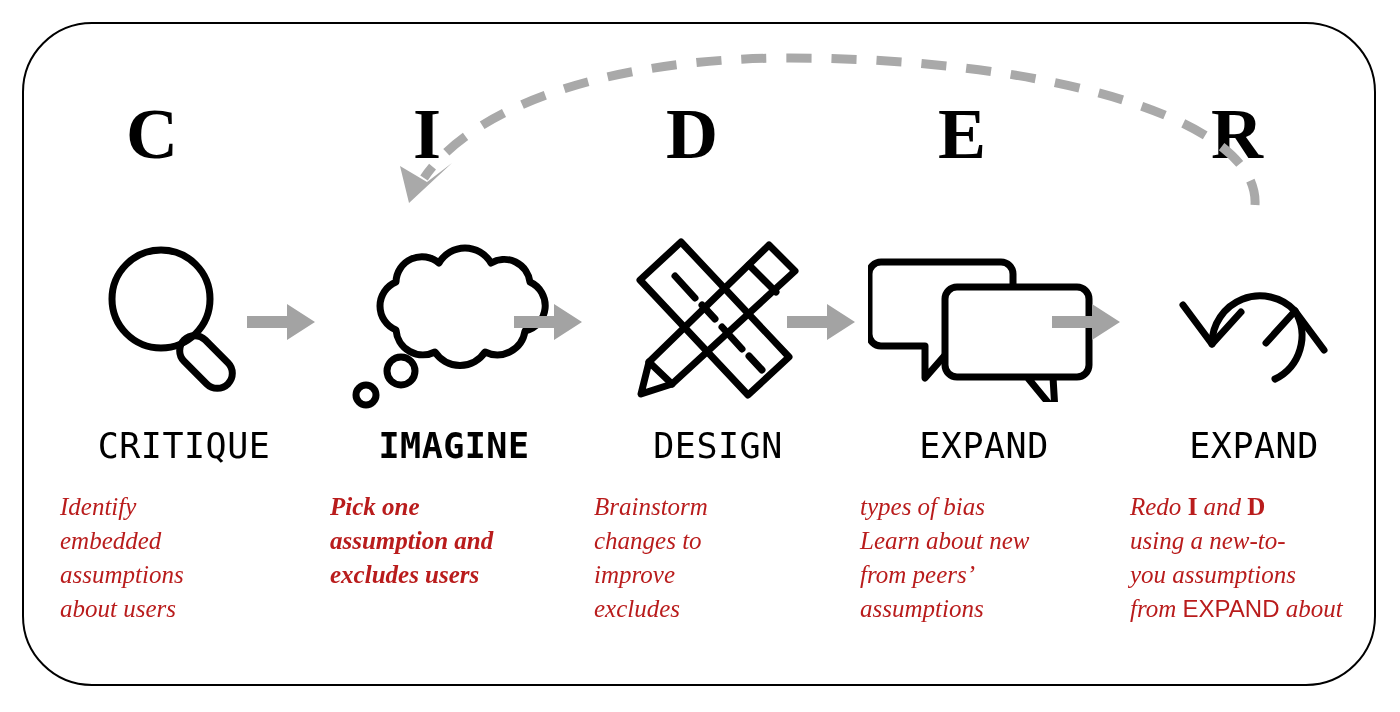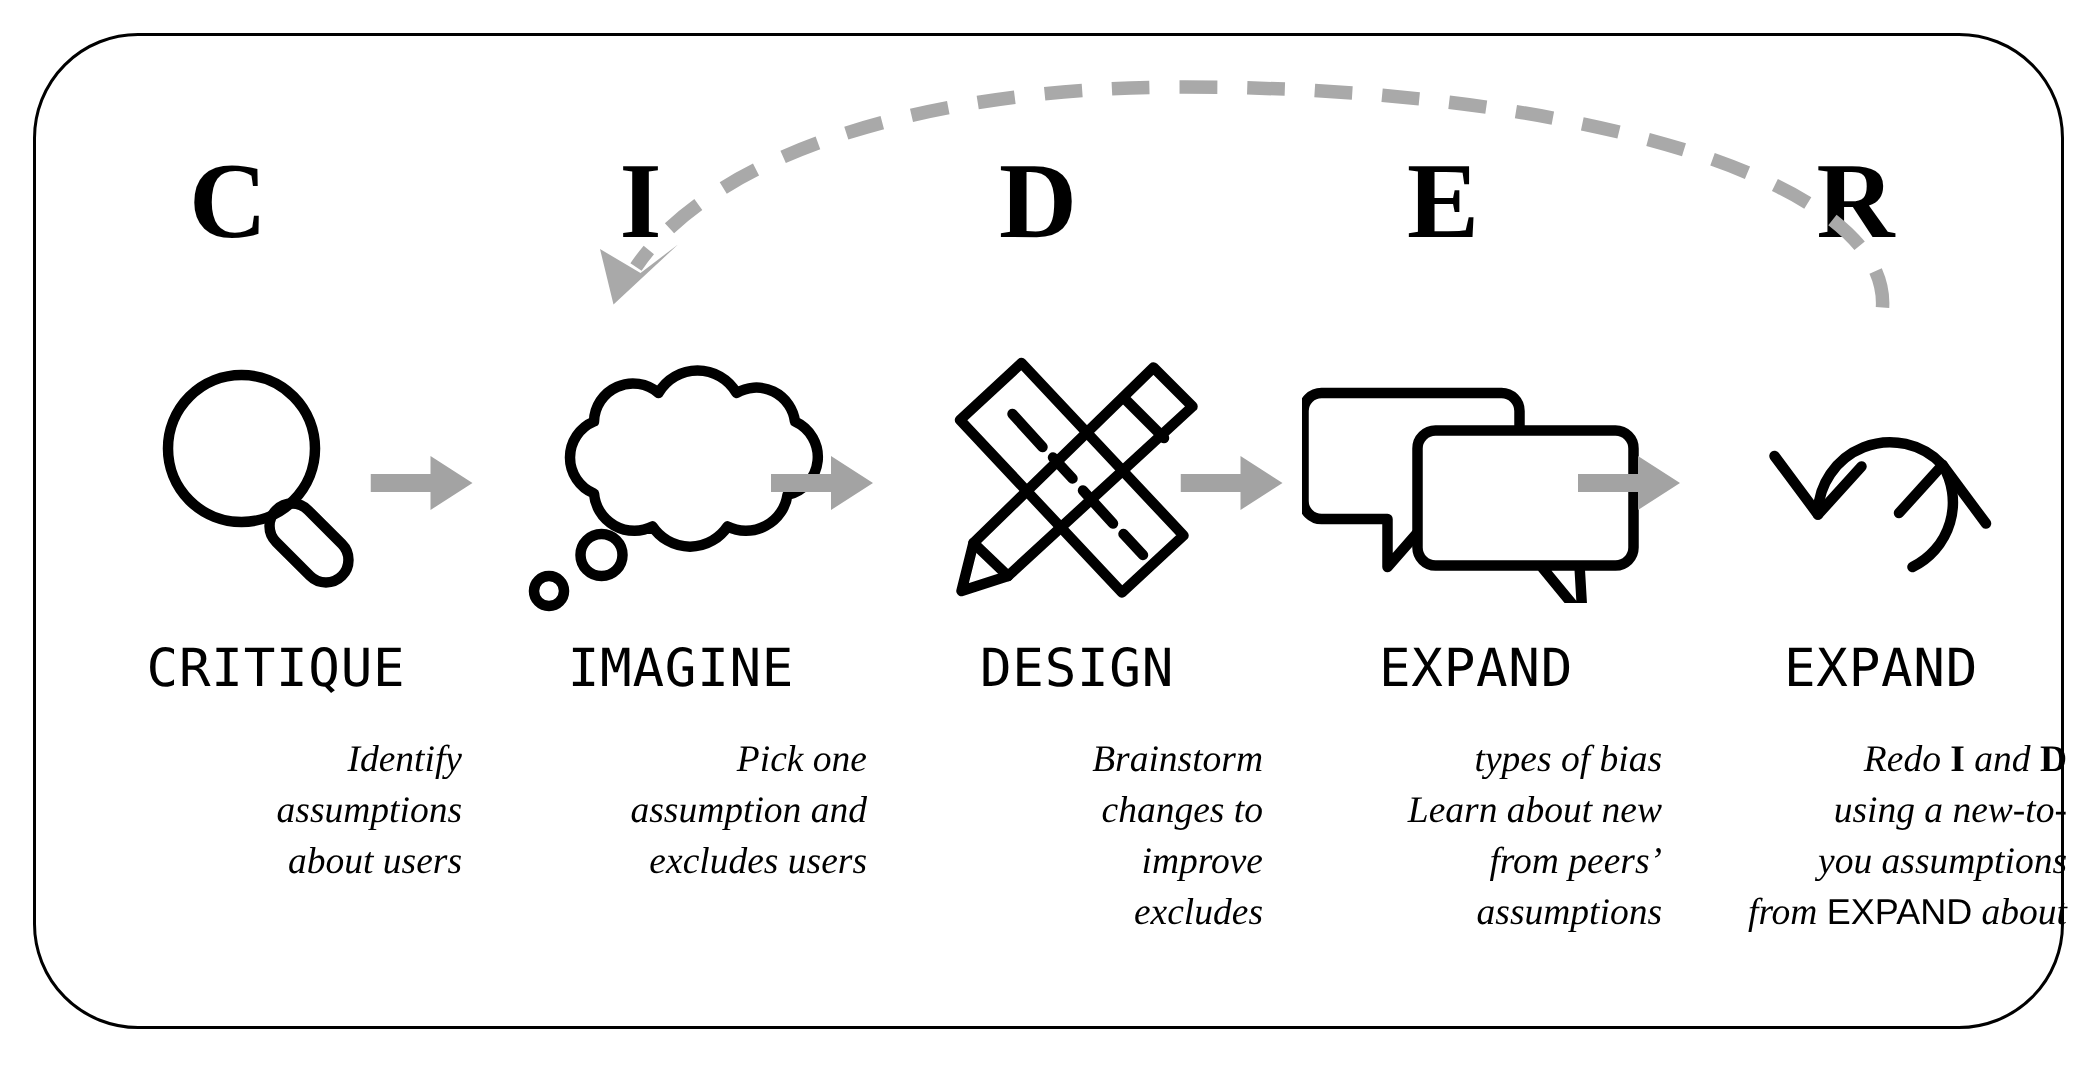--- a/index.html
+++ b/index.html
@@ -65,26 +65,26 @@
     text-align: center;
     font-family: "DejaVu Sans Mono", "Liberation Mono", monospace;
     font-size: 35px;
     line-height: 36px;
     letter-spacing: 0.5px;
     color: #000000;
     white-space: nowrap;
   }
   .step-desc {
     margin-top: 26px;
-    text-align: right;
+    text-align: left;
     font-family: "Liberation Serif", "DejaVu Serif", serif;
     font-style: italic;
     font-size: 25px;
     line-height: 34px;
-    color: #000000;
+    color: #b91c1c;
     padding: 0 8px;
   }
   .step-desc b {
     font-style: normal;
     font-weight: bold;
   }
   .step-desc .caps {
     font-family: "Liberation Sans", "DejaVu Sans", sans-serif;
     font-style: normal;
     font-weight: normal;
@@ -116,25 +116,26 @@
       <div class="col" style="left: 28px;">
         <div class="icon-box">
           <span class="icon"><svg width="170" height="170" viewBox="0 0 170 170" xmlns="http://www.w3.org/2000/svg" fill="none" stroke="#000" stroke-width="7" stroke-linecap="round" stroke-linejoin="round">
               <circle cx="62" cy="62" r="49"></circle>
               <rect x="92" y="94" width="30" height="62" rx="15" transform="rotate(-45 107 125)"></rect>
             </svg></span>
         </div>
         <div class="step-label">CRITIQUE</div>
         <div class="step-desc">
           <div>Identify</div>
+          <div>embedded</div>
           <div>assumptions</div>
           <div>about users</div>
         </div>
       </div>
-      <div class="col" style="left: 298px;">
+      <div class="col" style="left: 298px; font-weight: bold;">
         <div class="icon-box">
           <span class="icon"><svg width="230" height="185" viewBox="0 0 230 185" xmlns="http://www.w3.org/2000/svg" fill="none" stroke="#000" stroke-width="7" stroke-linecap="round" stroke-linejoin="round">
               <path d="M57 52 A26 26 0 0 1 100 33 A30 30 0 0 1 152 33 A26 26 0 0 1 191 52 A26 26 0 0 1 186 101 A28 28 0 0 1 146 122 A30 30 0 0 1 96 122 A27 27 0 0 1 57 100 A26 26 0 0 1 57 52 Z"></path>
               <circle cx="62" cy="141" r="14"></circle>
               <circle cx="27" cy="165" r="10"></circle>
             </svg></span>
         </div>
         <div class="step-label">IMAGINE</div>
         <div class="step-desc">
           <div>Pick one</div>

